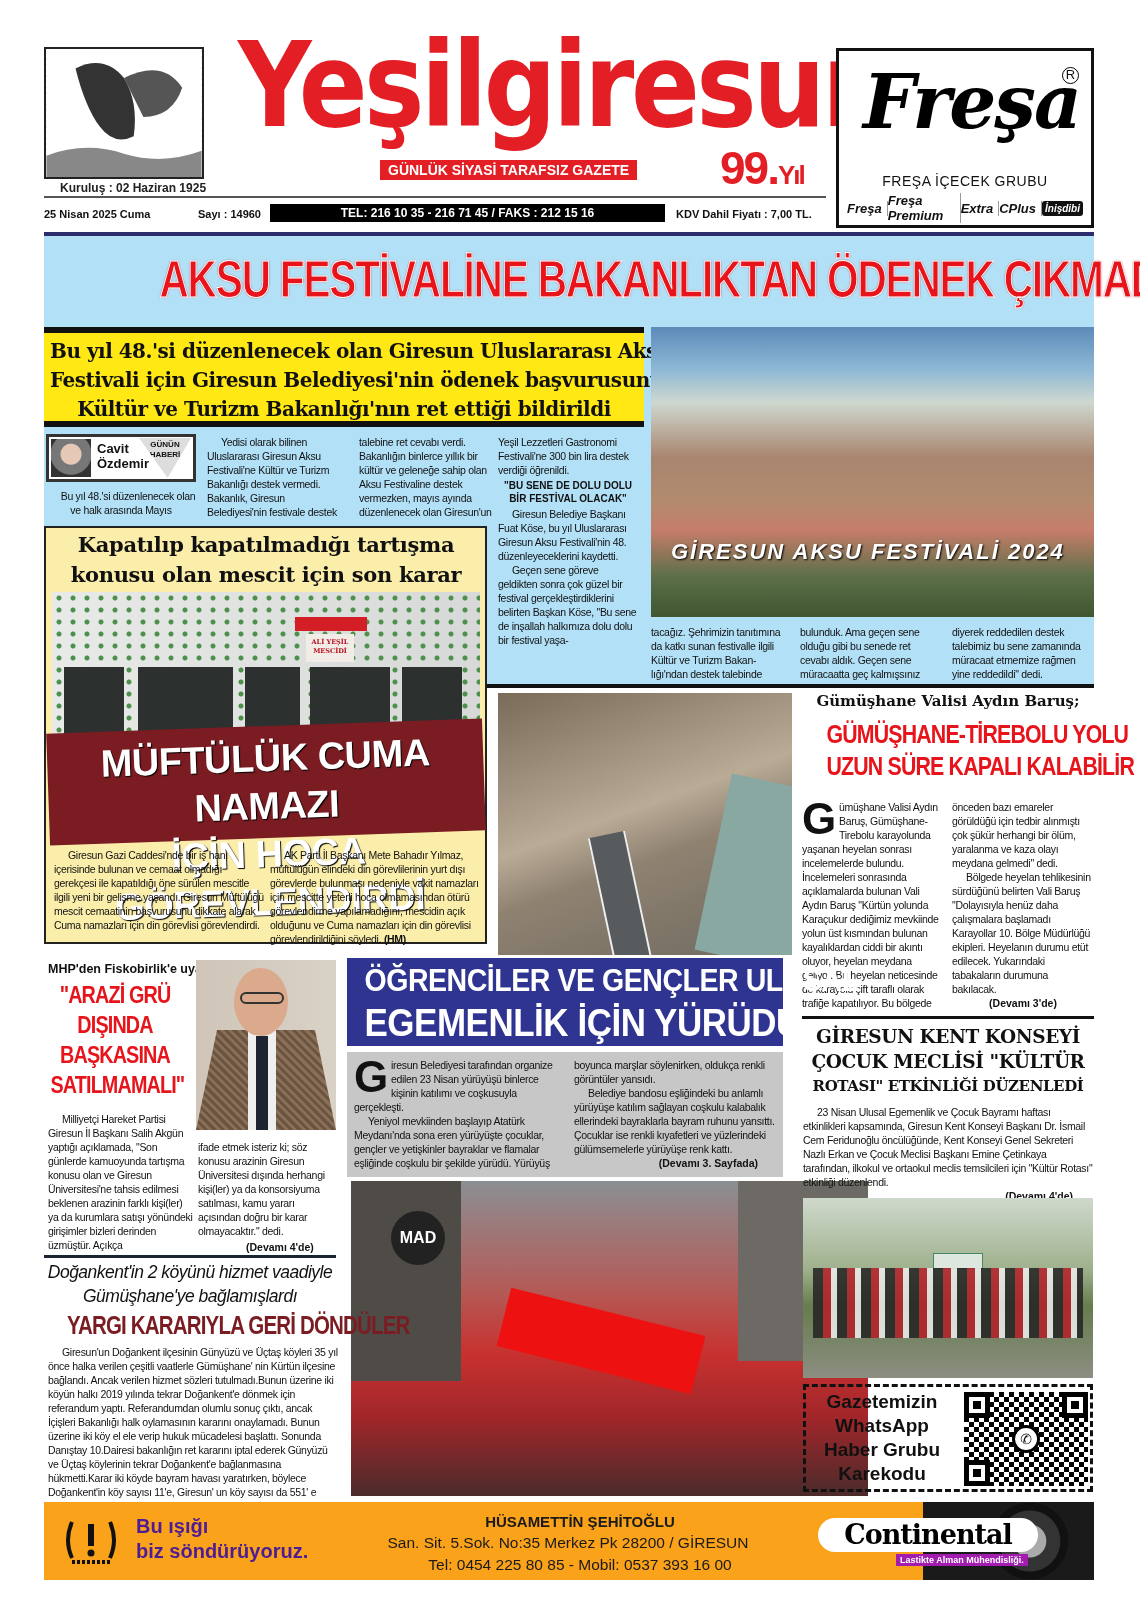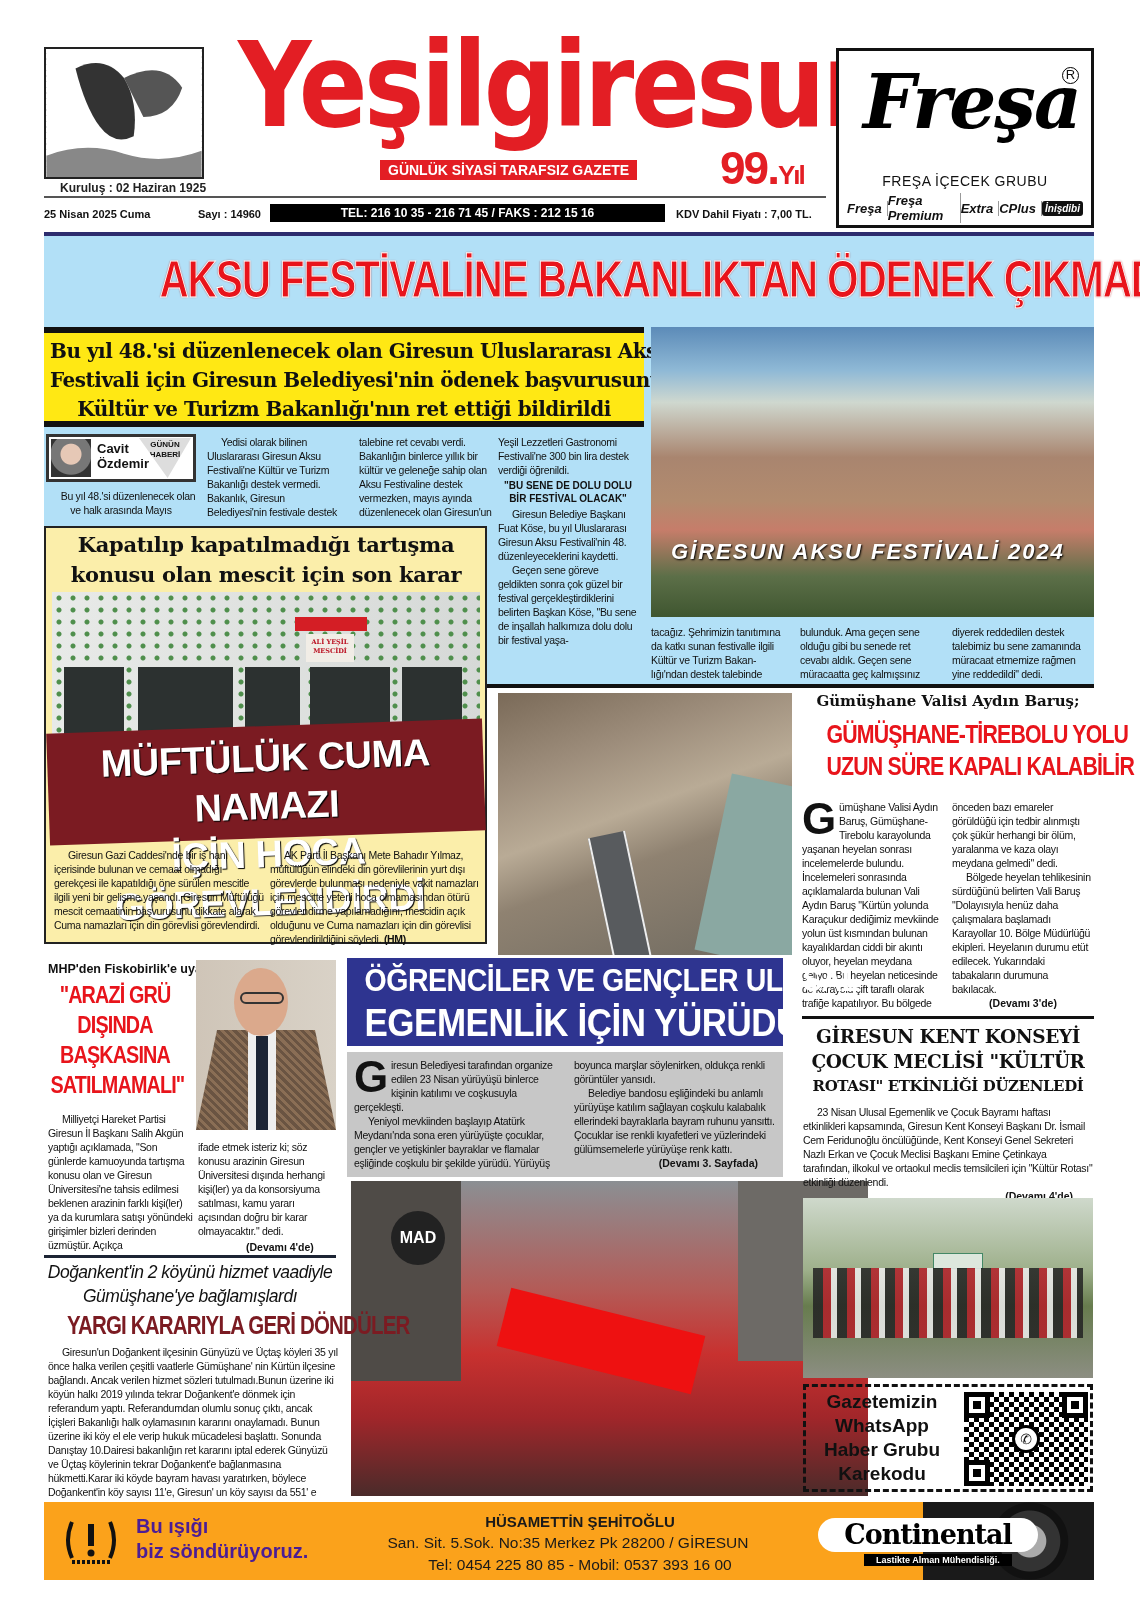--- a/index.html
+++ b/index.html
@@ -130,21 +130,21 @@
 
   
   #ad { left: 44px; top: 1502px; width: 1050px; height: 78px; background: #fba21b; }
   #ad-icon { left: 62px; top: 1516px; width: 58px; height: 52px; }
   #ad-slogan { left: 136px; top: 1514px; font-weight: bold; font-size: 20px; line-height: 25px; color: #4c1d95; }
   #ad-name { left: 380px; top: 1513px; width: 400px; text-align: center; font-weight: bold; font-size: 15px; color: #1a1a1a; }
   #ad-addr { left: 348px; top: 1534px; width: 440px; text-align: center; font-size: 15.5px; color: #1a1a1a; }
   #ad-tel { left: 360px; top: 1556px; width: 440px; text-align: center; font-size: 15.5px; color: #1a1a1a; }
   #ad-tire { left: 880px; top: 1502px; width: 214px; height: 78px; background: radial-gradient(circle at 70% 50%, #aaa 0 16px, #333 17px 30px, #111 31px 38px, transparent 39px), linear-gradient(90deg,transparent 0 20%,#1a1a1a 20% 100%); }
   #ad-brand { left: 818px; top: 1518px; width: 220px; height: 34px; background: #fff; border-radius: 20px; text-align: center; font-family: "DejaVu Serif", serif; font-weight: bold; font-size: 27px; line-height: 34px; color: #000; letter-spacing: -1px; }
-  #ad-claim { left: 864px; top: 1554px; background: #000000; color: #fff; font-size: 9px; font-weight: bold; padding: 1px 12px; }
+  #ad-claim { left: 896px; top: 1554px; background: #a21caf; color: #fff; font-size: 9px; font-weight: bold; padding: 1px 4px; }
 </style>
 </head>
 <body>
 
 <div class="abs" id="logo-art">
   <svg viewBox="0 0 160 132">
     <rect width="160" height="132" fill="#fff"></rect>
     <path d="M30 20 Q60 5 80 30 Q95 55 90 90 Q70 100 55 80 Q40 60 30 20Z" fill="#333"></path>
     <path d="M80 30 Q120 10 140 40 Q130 70 100 70 Z" fill="#555"></path>
     <path d="M0 110 Q40 95 80 108 Q120 120 160 105 L160 132 L0 132Z" fill="#888"></path>

